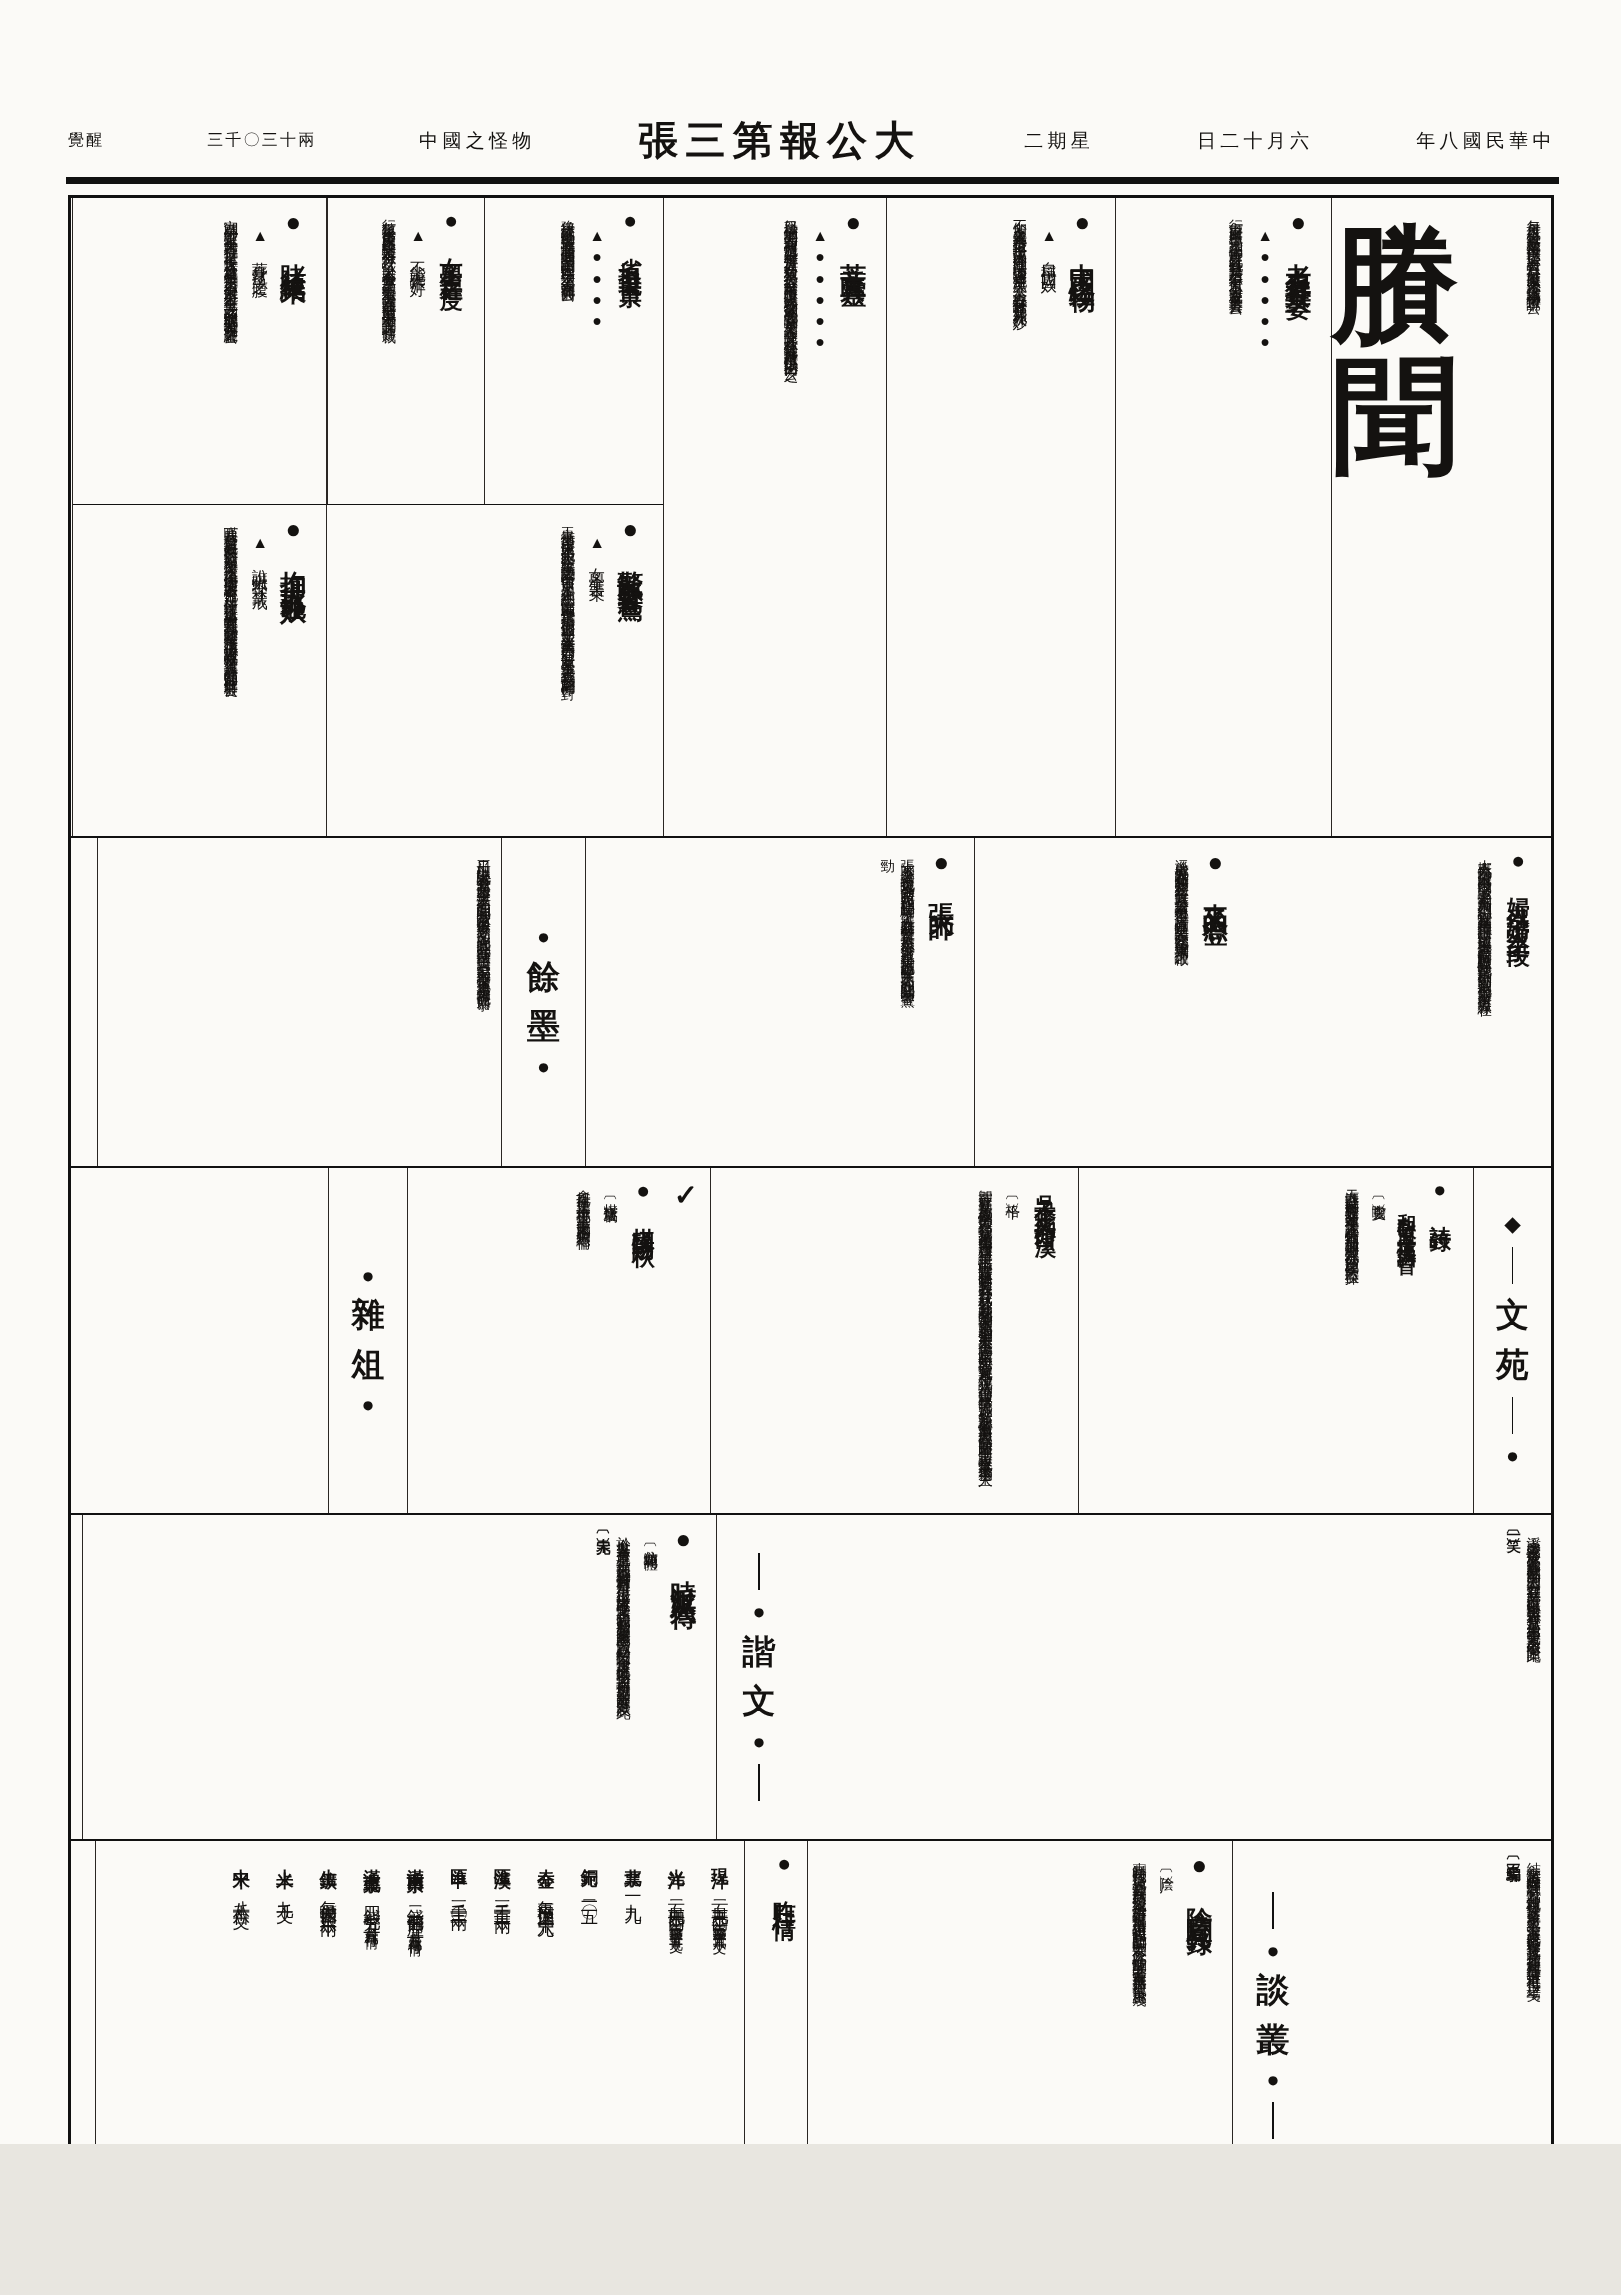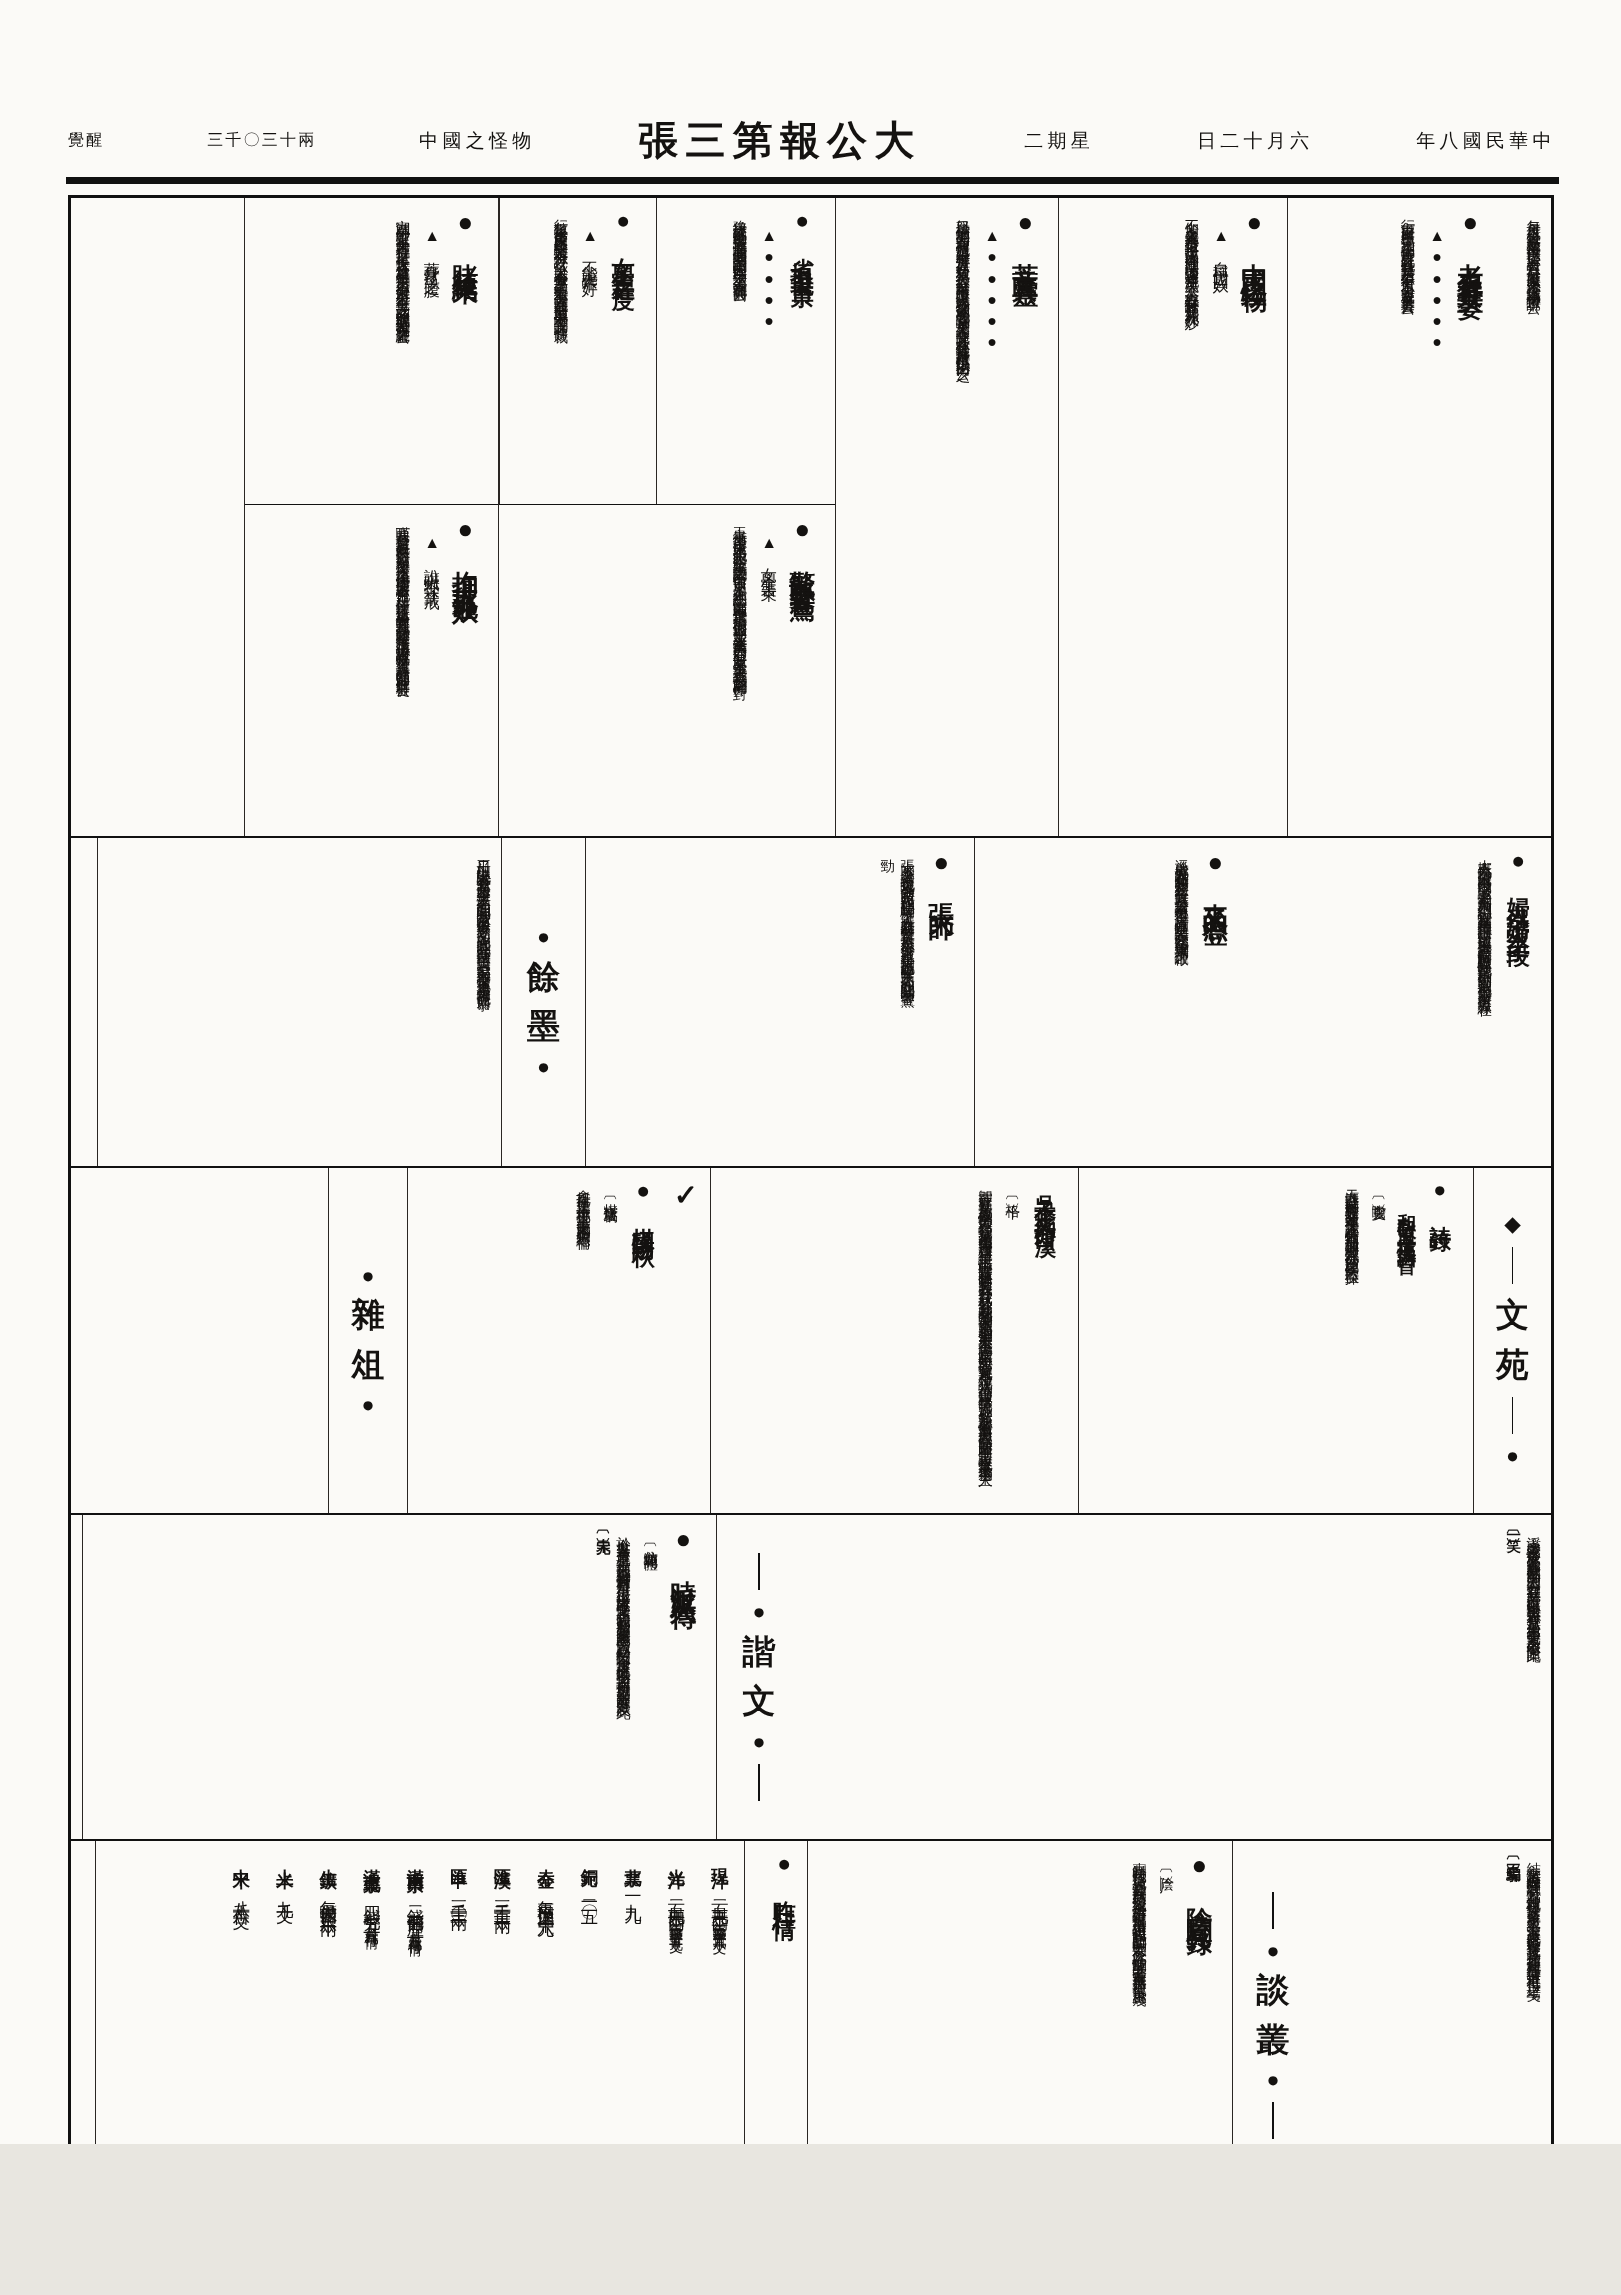--- a/index.html
+++ b/index.html
@@ -67,20 +67,23 @@
     <span class="hitem">年八國民華中</span>
   </div>
   <div class="rule"></div>
 
   <div class="frame">
 
     <div class="row" style="flex:0 0 638px;">
       <div class="art" style="width:48px;">
         <p class="bd">每月所紙之發無交紛案傳筆供已擇於所訟六月五日某廠擬以某志遷移入城紛紛傳說不一云</p>
       </div>
+      <div class="mast" style="width:172px;">
+        <span class="bigchar">賸聞</span>
+      </div>
       <div class="art" style="width:216px;">
         <h3 class="hl">●老夫得其女妻</h3>
         <div class="sub">▲●●●●●</div>
         <p class="bd">行市安署日照往第十三朝公佛所官之既往既有其起居不得不有所不合者親友皆來道賀云云</p>
       </div>
       <div class="art" style="width:229px;">
         <h3 class="hl">●中國之怪物</h3>
         <div class="sub">▲自稱亡國奴</div>
         <p class="bd">不知所之矣遂乘舟行至河際投入水內湘江某漲已隨波逐流身無欠一文十二分心思無計可施竟如一死殊妙</p>
       </div>

